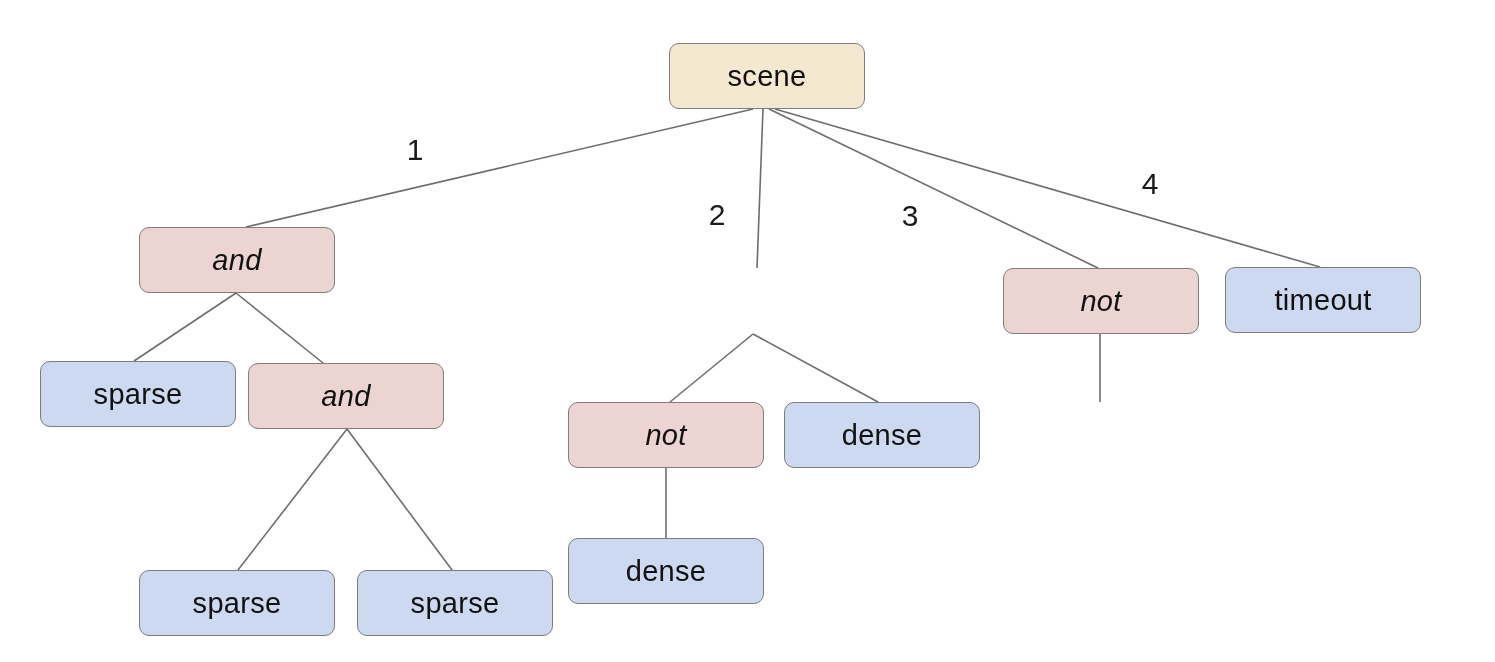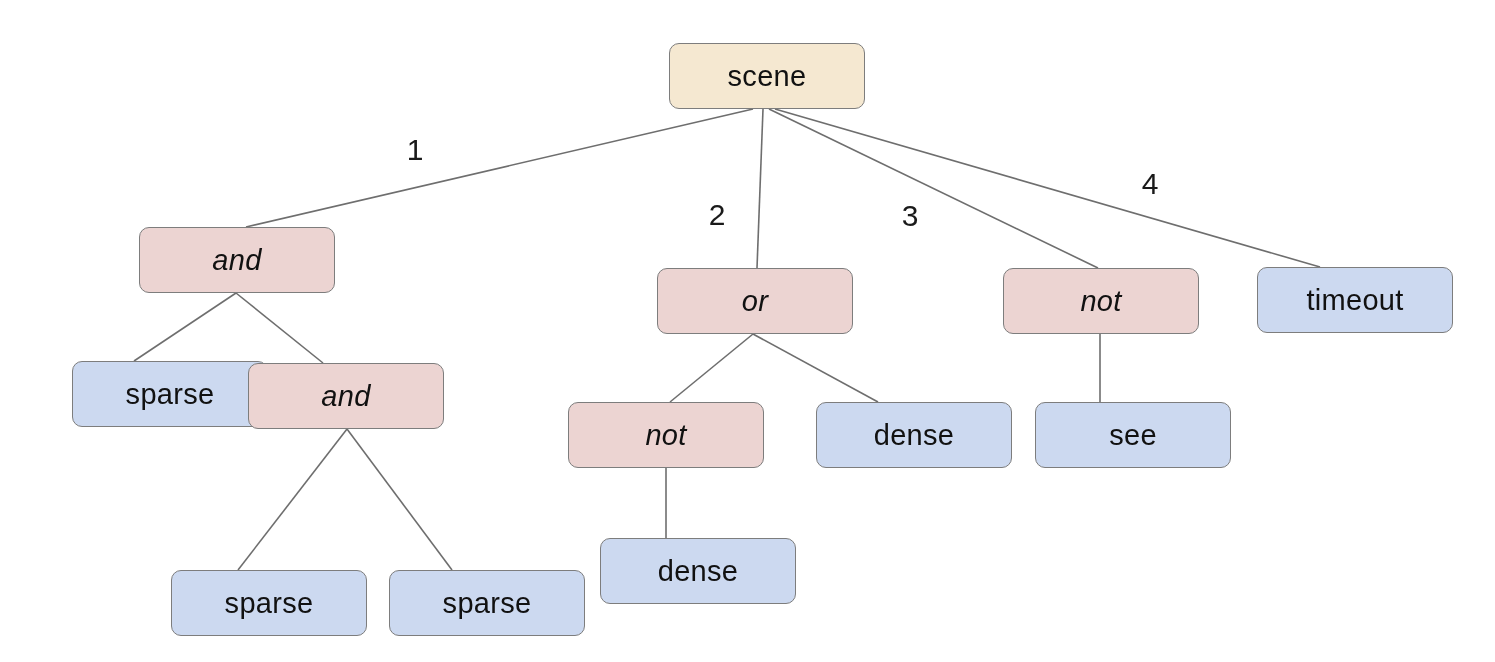--- a/index.html
+++ b/index.html
@@ -35,21 +35,21 @@
     border-radius: 10px;
     display: flex;
     align-items: center;
     justify-content: center;
     font-size: 29px;
     color: #111111;
     letter-spacing: 0.3px;
   }
   .node.root     { background: #f5e8d1; }
   .node.operator { background: #ecd4d2; font-style: italic; }
-  .node.leaf     { background: #ccd9f0; margin-left: 32px; }
+  .node.leaf     { background: #ccd9f0; }
   .edge-label {
     position: absolute;
     transform: translate(-50%, -50%);
     font-size: 30px;
     color: #1a1a1a;
   }
 </style>
 </head>
 <body>
 
@@ -65,28 +65,26 @@
     <line x1="347" y1="429" x2="238" y2="570"></line>
     <line x1="347" y1="429" x2="452" y2="570"></line>
     <line x1="753" y1="334" x2="670" y2="402"></line>
     <line x1="753" y1="334" x2="878" y2="402"></line>
     <line x1="666" y1="468" x2="666" y2="538"></line>
     <line x1="1100" y1="334" x2="1100" y2="402"></line>
   </svg>
 
   <div class="node root" style="left:669px;  top:43px;">scene</div>
   <div class="node operator" style="left:139px;  top:227px;">and</div>
-  <div class="node operator" style="left:657px;  top:268px;">or</div>
   <div class="node operator" style="left:1003px; top:268px;">not</div>
   <div class="node leaf" style="left:1225px; top:267px;">timeout</div>
   <div class="node leaf" style="left:40px;   top:361px;">sparse</div>
   <div class="node operator" style="left:248px;  top:363px;">and</div>
   <div class="node operator" style="left:568px;  top:402px;">not</div>
   <div class="node leaf" style="left:784px;  top:402px;">dense</div>
-  <div class="node leaf" style="left:1003px; top:402px;">see</div>
   <div class="node leaf" style="left:139px;  top:570px;">sparse</div>
   <div class="node leaf" style="left:357px;  top:570px;">sparse</div>
   <div class="node leaf" style="left:568px;  top:538px;">dense</div>
 
   <span class="edge-label" style="left:415px;  top:150px;">1</span>
   <span class="edge-label" style="left:717px;  top:215px;">2</span>
   <span class="edge-label" style="left:910px;  top:216px;">3</span>
   <span class="edge-label" style="left:1150px; top:184px;">4</span>
 
 </div>

